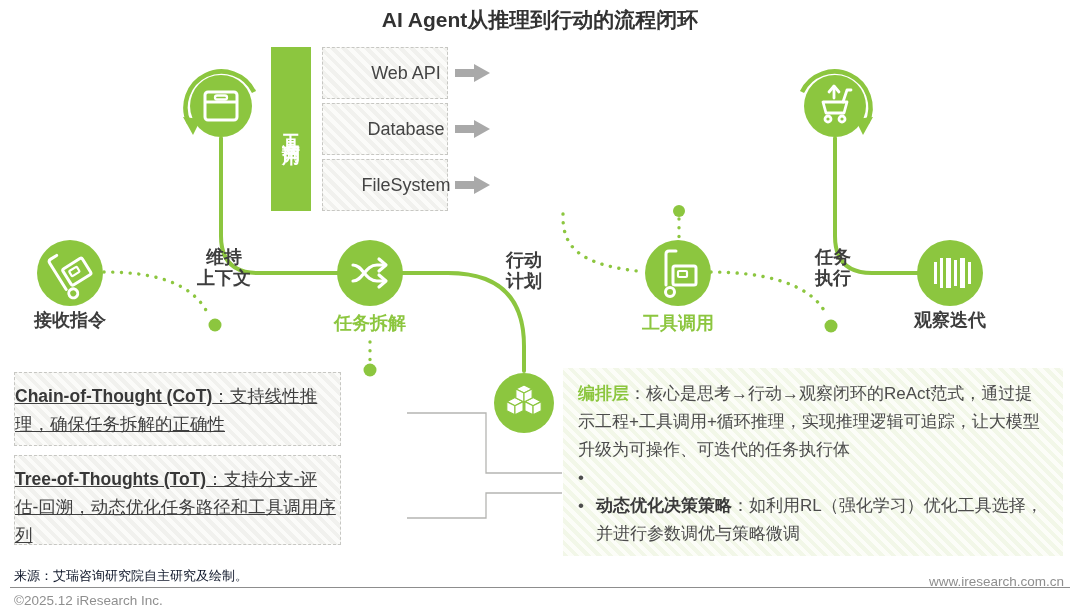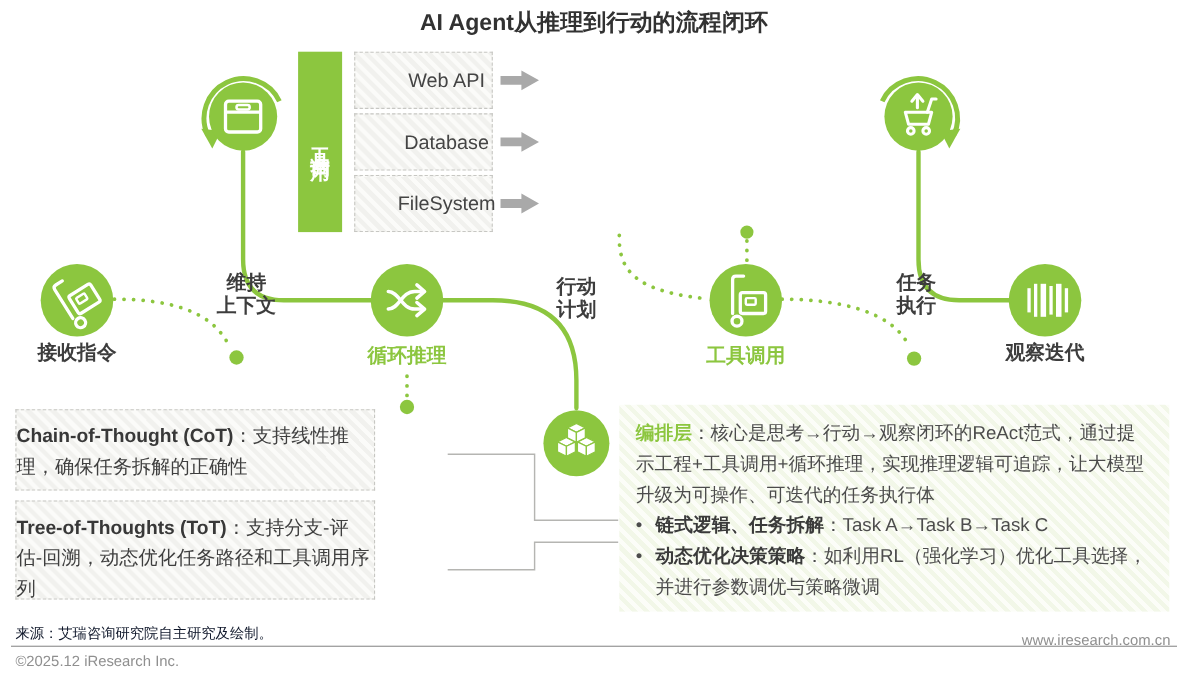--- a/index.html
+++ b/index.html
@@ -23,21 +23,21 @@
            font-size:16.5px;line-height:27px;color:#585858;}
   .mcp-box .hd{font-weight:bold;color:#484848;font-size:17px;}
 
   .node{width:66px;height:66px;border-radius:50%;background:#8CC63F;
         display:flex;align-items:center;justify-content:center;}
   .node svg{display:block;}
   .step-label{font-weight:bold;font-size:18px;text-align:center;color:#3d3d3d;line-height:21px;}
   .green-t{color:#8CC63F;}
 
   .reason-box{left:14px;width:327px;box-sizing:border-box;padding:9px 0;
-              font-size:17.5px;line-height:28px;color:#3f3f3f;}
+              font-size:17.5px;line-height:28px;color:#3f3f3f;text-decoration:underline;}
   .reason-box b{color:#383838;}
 
   .orch-box{left:563px;top:368px;width:500px;height:188px;box-sizing:border-box;padding:12px 15px;
             font-size:17px;line-height:28px;color:#4c4c4c;}
   .orch-box .lbl{color:#8CC63F;font-weight:bold;}
   .bullet-row{display:flex;}
   .bullet-row .mk{width:18px;flex:0 0 18px;color:#4c4c4c;}
   .bullet-row b{color:#3a3a3a;}
 
   .src{left:14px;top:567px;font-size:13px;color:#0f172a;}
@@ -180,21 +180,21 @@
           <polygon points="33,30.5 42,35 42,45 33,40.5"></polygon>
           <polygon points="51,30.5 42,35 42,45 51,40.5"></polygon>
         <polygon points="32,12 41,16.5 32,21 23,16.5"></polygon>
           <polygon points="23,16.5 32,21 32,31 23,26.5"></polygon>
           <polygon points="41,16.5 32,21 32,31 41,26.5"></polygon>
       </g>
     </svg>
   </div>
 
   <div class="abs step-label" style="left:22px;top:310px;width:96px;">接收指令</div>
-  <div class="abs step-label green-t" style="left:331px;top:313px;width:78px;">循环推理</div>
+  <div class="abs step-label green-t" style="left:331px;top:313px;width:78px;">任务拆解</div>
   <div class="abs step-label green-t" style="left:639px;top:313px;width:78px;">工具调用</div>
   <div class="abs step-label" style="left:908px;top:310px;width:84px;">观察迭代</div>
 
   <div class="abs step-label" style="left:184px;top:247px;width:80px;">
     <div>维持</div>
     <div>上下文</div>
   </div>
   <div class="abs step-label" style="left:484px;top:250px;width:80px;">
     <div>行动</div>
     <div>计划</div>
@@ -210,21 +210,20 @@
   <div class="abs reason-box dashed hatch-gray" style="top:455px;height:90px;">
     <b>Tree-of-Thoughts (ToT)</b><span>：支持分支-评估-回溯，动态优化任务路径和工具调用序列</span>
   </div>
 
   <div class="abs orch-box hatch-green">
     <div>
       <span class="lbl">编排层</span><span>：核心是思考→行动→观察闭环的ReAct范式，通过提示工程+工具调用+循环推理，实现推理逻辑可追踪，让大模型升级为可操作、可迭代的任务执行体</span>
     </div>
     <div class="bullet-row">
       <span class="mk">•</span>
-      <span><b>链式逻辑、任务拆解</b><span>：Task A→Task B→Task C</span></span>
     </div>
     <div class="bullet-row">
       <span class="mk">•</span>
       <span><b>动态优化决策策略</b><span>：如利用RL（强化学习）优化工具选择，并进行参数调优与策略微调</span></span>
     </div>
   </div>
 
   <div class="abs src">来源：艾瑞咨询研究院自主研究及绘制。</div>
   <div class="abs divider"></div>
   <div class="abs copy">©2025.12 iResearch Inc.</div>

